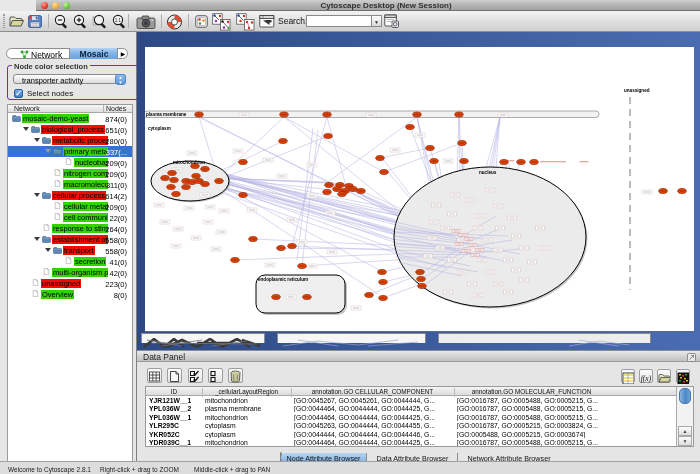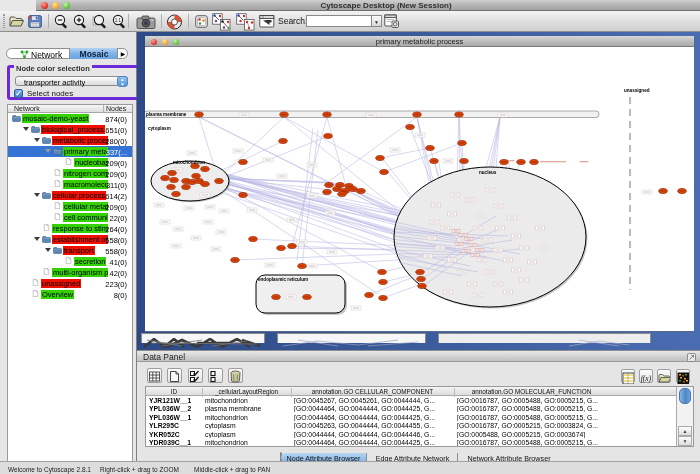--- a/index.html
+++ b/index.html
@@ -32,21 +32,21 @@
 #tabs { left:6px; top:16px; width:122px; height:11px; background:#fff;
   border:1px solid #8f8f8f; border-radius:6px; font-size:8.5px; }
 #tabs .net { position:absolute; left:24px; top:1px; width:38px; }
 #tabs .mos { position:absolute; left:62px; top:-1px; width:49px; height:11px; text-align:center;
   background:linear-gradient(#b4d3f2,#7fb2e8 50%,#6aa4e2); font-weight:bold; color:#10253f;
   border-left:1px solid #8f8f8f; padding-top:1px; }
 #tabs .arr { position:absolute; left:110px; top:-1px; width:11px; height:11px;
   border-left:1px solid #8f8f8f; text-align:center; font-size:6px; padding-top:2px;
   border-radius:0 6px 6px 0; }
 #grpbox { left:7px; top:33px; width:148px; height:35px;
-  border:3px solid #6d28d9; border-radius:3px; }
+  border:1px solid #6d28d9; border-radius:3px; }
 #grpbox .lbl { position:absolute; left:4px; top:-4px; background:#e6e6e6; padding:0 2px;
   font-size:7.5px; font-weight:bold; color:#333; }
 #dropdown { position:absolute; left:5px; top:8px; width:113px; height:10px;
   background:linear-gradient(#ffffff,#e8e8e8 60%,#dcdcdc); border:1px solid #8a8a8a;
   border-radius:3px; font-size:7.5px; }
 #dropdown .txt { position:absolute; left:8px; top:0.5px; }
 #dropdown .step { position:absolute; right:-1px; top:-1px; width:11px; height:11px;
   background:linear-gradient(#8fc1f0,#5795dc); border:1px solid #5585c5; border-radius:3px;
   color:#fff; font-size:4.5px; line-height:4.5px; text-align:center; padding-top:1px; }
 #selnodes { left:14px; top:57px; width:110px; height:9px; font-size:8px; color:#111; }
@@ -409,26 +409,20 @@
             </svg>
             <span class="hl g" style="left:33px;max-width:67px">Overview</span>
             <span class="cnt">8(0)</span>
           </div>
         </div>
     </div>
   </div>
 
   <div class="abs" id="desktop">
     <div class="abs" id="netwin">
-      <div id="nethead">
-        <div class="light" style="left:6px;top:2.5px;width:6px;height:6px;background:radial-gradient(circle at 35% 30%,#ff9d95,#e3342a 65%,#9c120b);"></div>
-        <div class="light" style="left:17px;top:2.5px;width:6px;height:6px;background:radial-gradient(circle at 35% 30%,#ffe0a0,#f4a92d 65%,#b06f08);"></div>
-        <div class="light" style="left:28px;top:2.5px;width:6px;height:6px;background:radial-gradient(circle at 35% 30%,#c4f2a5,#61c439 65%,#2e7d12);"></div>
-        <div class="t">primary metabolic process</div>
-      </div>
       <div id="netcanvas"><svg width="549" height="285" viewBox="0 0 549 285">
 <g stroke="#acace2" stroke-width="0.55" opacity="0.88">
 <line x1="61.0" y1="121.0" x2="307.0" y2="188.0"></line>
 <line x1="64.0" y1="122.8" x2="311.0" y2="190.2"></line>
 <line x1="67.0" y1="124.6" x2="315.0" y2="192.4"></line>
 <line x1="70.0" y1="126.4" x2="319.0" y2="194.6"></line>
 <line x1="61.0" y1="128.2" x2="323.0" y2="196.8"></line>
 <line x1="64.0" y1="130.0" x2="307.0" y2="199.0"></line>
 <line x1="67.0" y1="131.8" x2="311.0" y2="201.2"></line>
 <line x1="70.0" y1="133.6" x2="315.0" y2="203.4"></line>
@@ -969,21 +963,21 @@
             </div>
           </div>
         <div id="vscroll">
           <div style="position:absolute;left:2px;top:1px;width:12px;height:16px;border-radius:5px;background:linear-gradient(90deg,#8ab4e2,#4c87c8 55%,#6fa3d8);border:1px solid #3f76b4;"></div>
           <div style="position:absolute;left:1px;top:39px;width:14px;height:10px;background:linear-gradient(#fefefe,#dcdcdc);border:1px solid #aaa;font-size:5px;text-align:center;line-height:9px;color:#444;">▲</div>
           <div style="position:absolute;left:1px;top:49px;width:14px;height:10px;background:linear-gradient(#fefefe,#dcdcdc);border:1px solid #aaa;font-size:5px;text-align:center;line-height:9px;color:#444;">▼</div>
         </div>
       </div>
       <div class="abs" id="btabs">
         <div style="left:0;width:86px;background:linear-gradient(#b6d6f2,#85b5e5);border-right:1px solid #8f8f8f;border-radius:5px 0 0 5px;">Node Attribute Browser</div>
-        <div style="left:87px;width:90px;border-right:1px solid #8f8f8f;">Edge Attribute Network</div>
+        <div style="left:87px;width:90px;border-right:1px solid #8f8f8f;">Data Attribute Browser</div>
         <div style="left:178px;width:100px;">Network Attribute Browser</div>
       </div>
     </div>
   </div>
 
   <div class="abs" id="status">
     <span style="left:8px">Welcome to Cytoscape 2.8.1</span>
     <span style="left:100px">Right-click + drag to ZOOM</span>
     <span style="left:194px">Middle-click + drag to PAN</span>
   </div>

